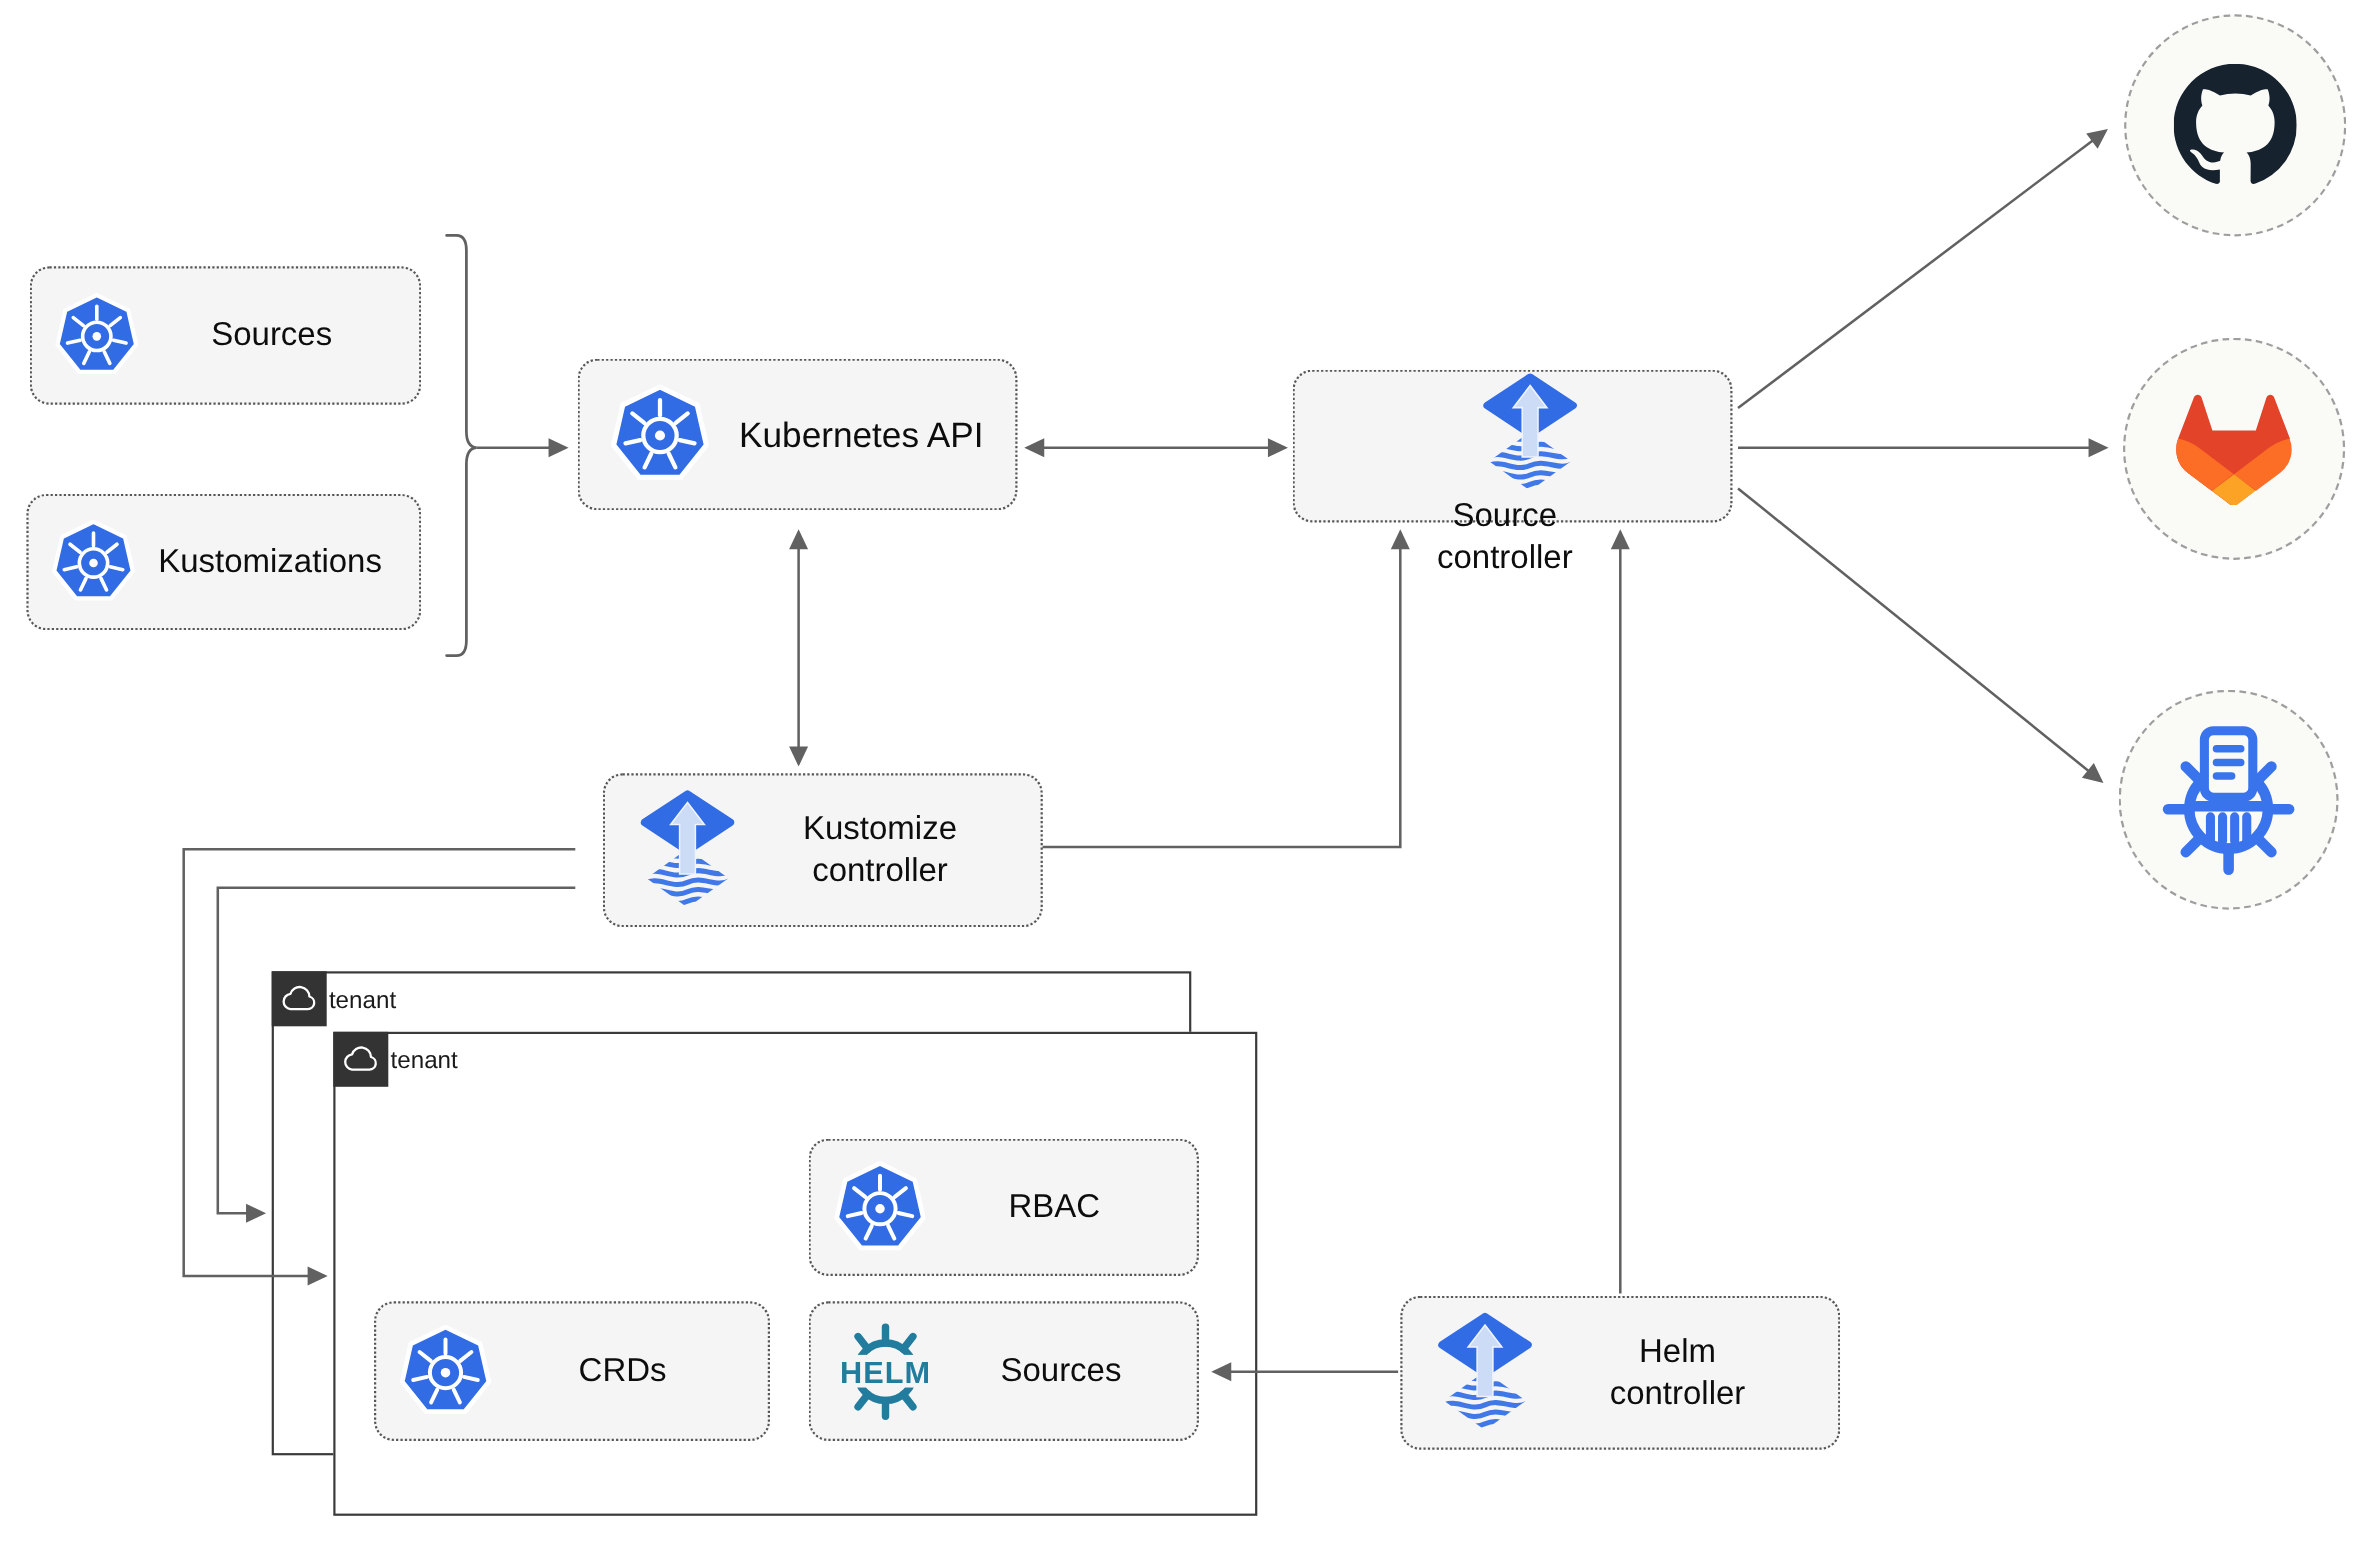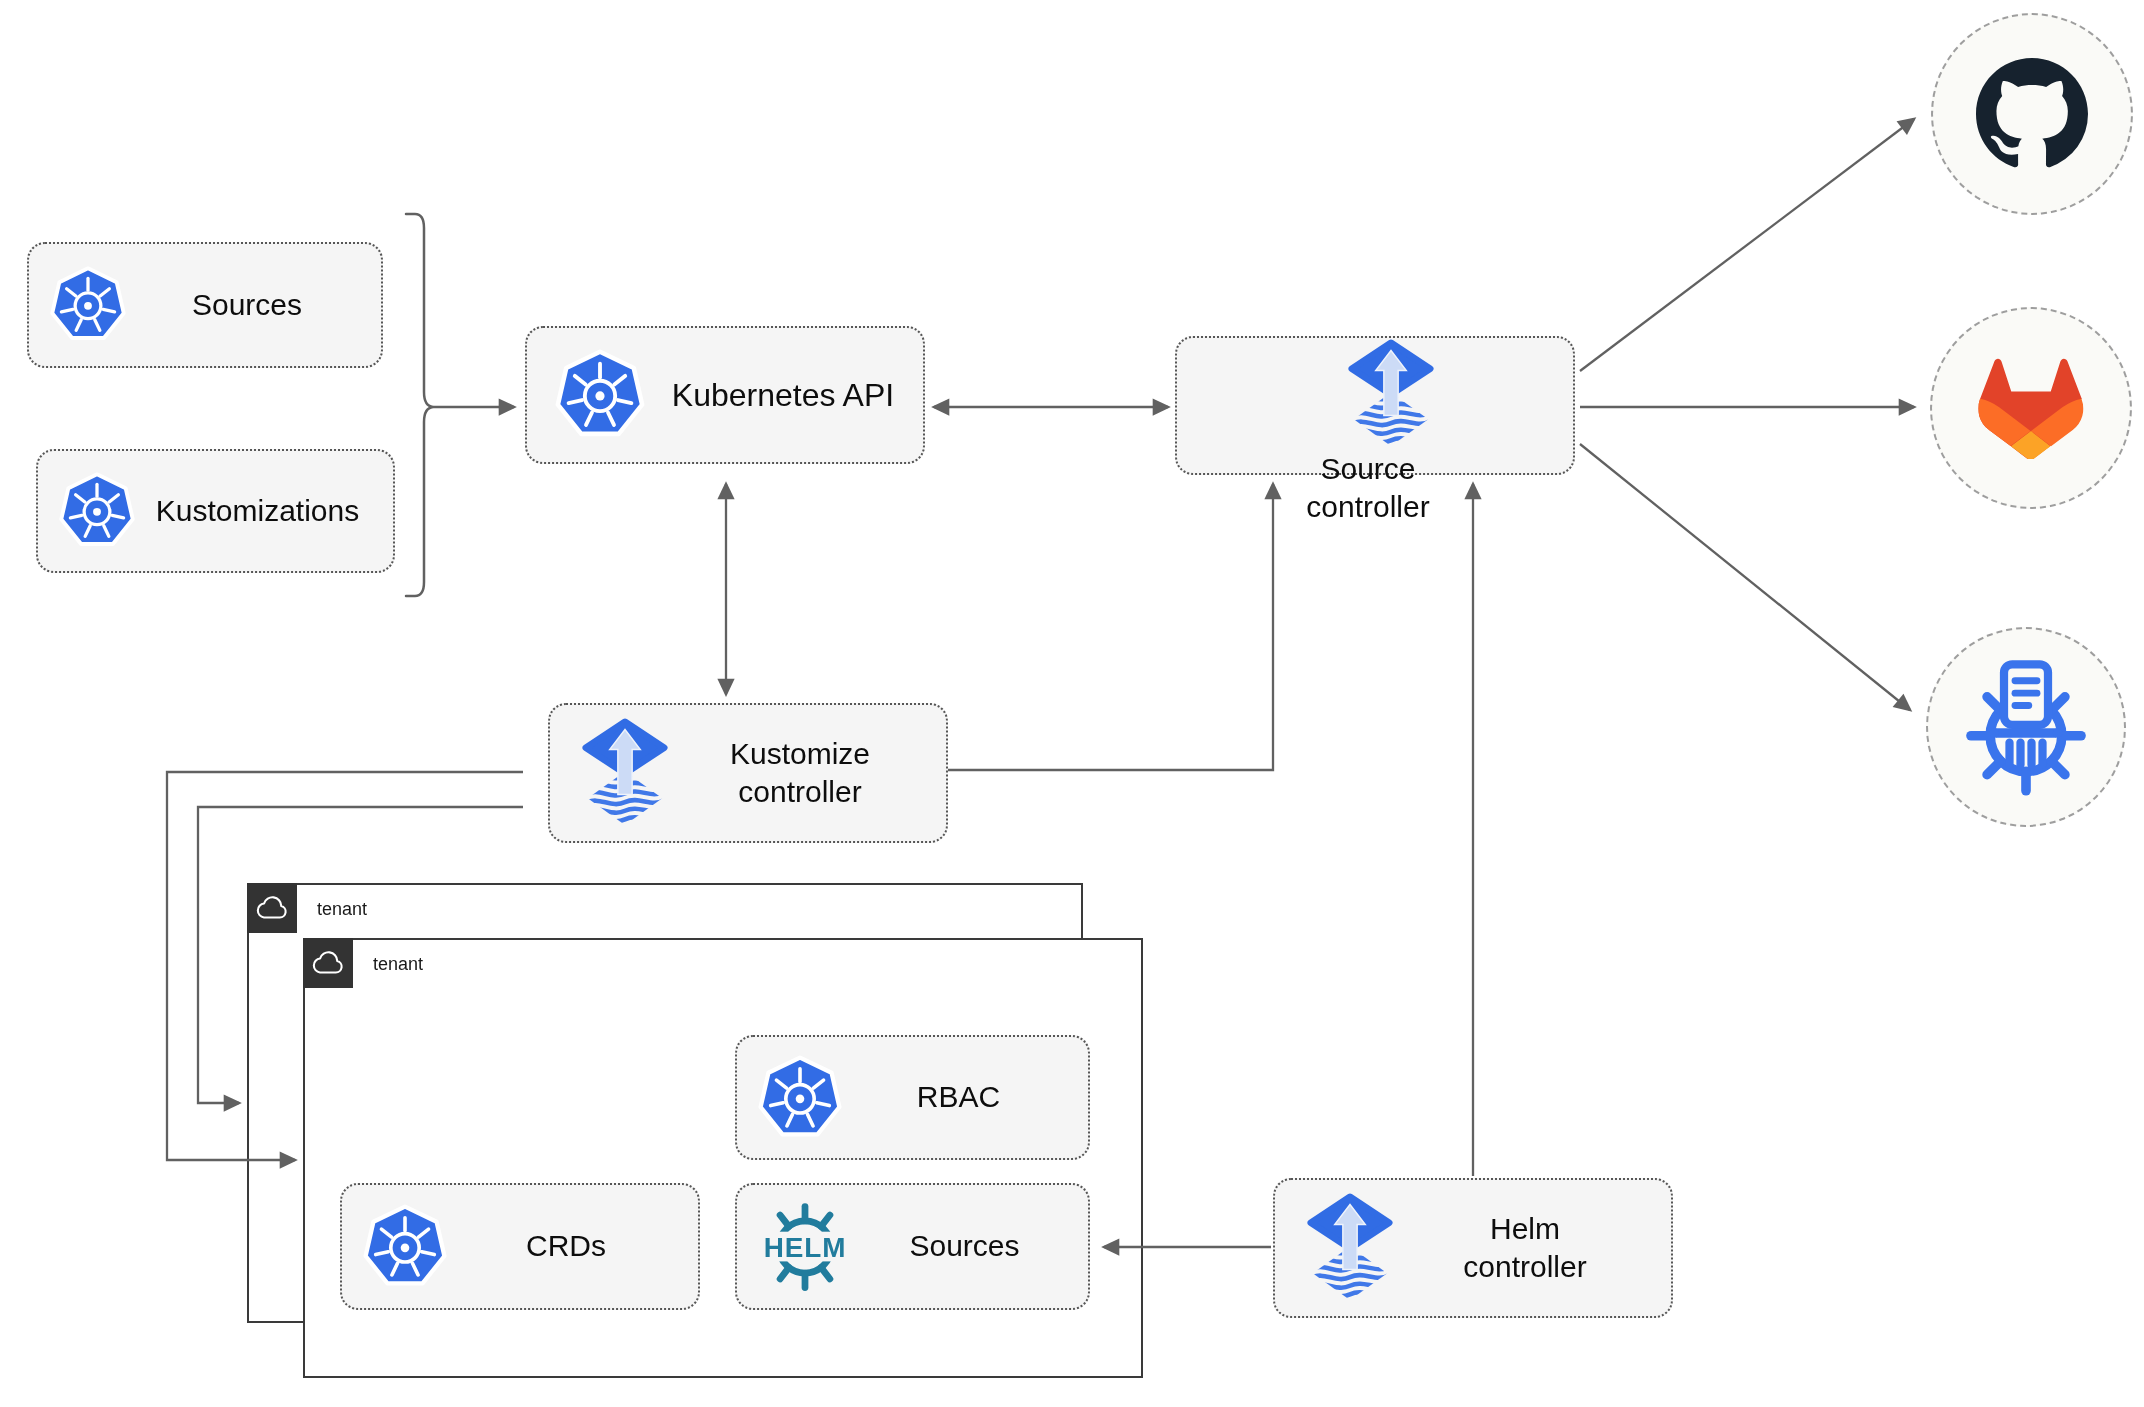--- a/index.html
+++ b/index.html
@@ -13,22 +13,22 @@
   .node .nicon{flex:0 0 auto;display:block;}
   .node .label{flex:1;text-align:center;color:var(--label-text,#0d0d0d);
                font-size:30px;line-height:1.28;white-space:pre-line;padding-right:14px;}
   .label.big{font-size:32px;}
 
   
   .tenant{position:absolute;box-sizing:border-box;background:#fff;
           border:2.5px solid var(--tenant-border,#3a3a3a);}
   .thdr{position:absolute;left:-2.5px;top:-2.5px;width:50px;height:50px;
         background:var(--tenant-header,#333333);display:flex;align-items:center;justify-content:center;}
-  .tlabel{position:absolute;left:68px;top:0;height:48px;display:flex;align-items:center;
-          font-size:18px;color:var(--tenant-text,#1a1a1a);}
+  .tlabel{position:absolute;left:50px;top:0;height:48px;display:flex;align-items:center;
+          font-size:22px;color:var(--tenant-text,#1a1a1a);}
 
   
   .circle{position:absolute;box-sizing:border-box;border-radius:50%;
           background:var(--circle-fill,#fafaf7);border:2.5px dashed var(--circle-border,#9e9e9e);
           display:flex;align-items:center;justify-content:center;z-index:4;}
 
   
   .wires{position:absolute;left:0;top:0;z-index:3;}
   .wire{stroke:var(--line,#616161);stroke-width:2.3;fill:none;}
   .brace{stroke:var(--line,#616161);stroke-width:2.5;fill:none;stroke-linecap:round;}
@@ -189,21 +189,21 @@
     <path class="wire" marker-end="url(#arr)" d="M1580 444 L1910 710"></path>
   </svg>
 
   <div class="node" style="left:27px;top:242px;width:356px;height:126px;">
     <svg class="nicon" style="margin-left:20px;width:78px;height:78px" viewBox="0 0 100 100">
         <use href="#sym-k8s"></use>
       </svg>
     <div class="label">Sources</div>
   </div>
 
-  <div class="node" style="left:36px;top:449px;width:359px;height:124px;">
+  <div class="node" style="left:24px;top:449px;width:359px;height:124px;">
     <svg class="nicon" style="margin-left:20px;width:78px;height:78px" viewBox="0 0 100 100">
         <use href="#sym-k8s"></use>
       </svg>
     <div class="label">Kustomizations</div>
   </div>
 
   <div class="node" style="left:525px;top:326px;width:400px;height:138px;gap:11px;">
     <svg class="nicon" style="margin-left:27px;width:92px;height:92px" viewBox="0 0 100 100">
         <use href="#sym-k8s"></use>
       </svg>

